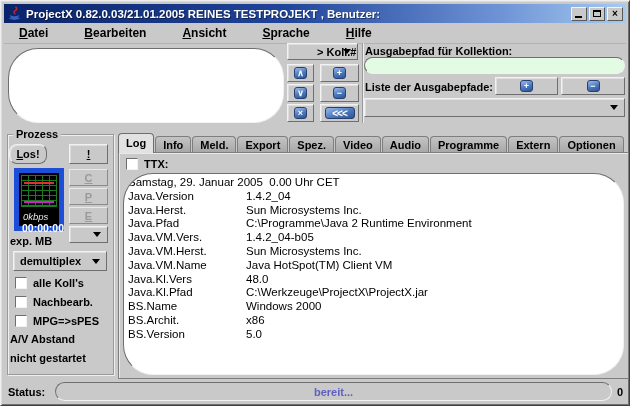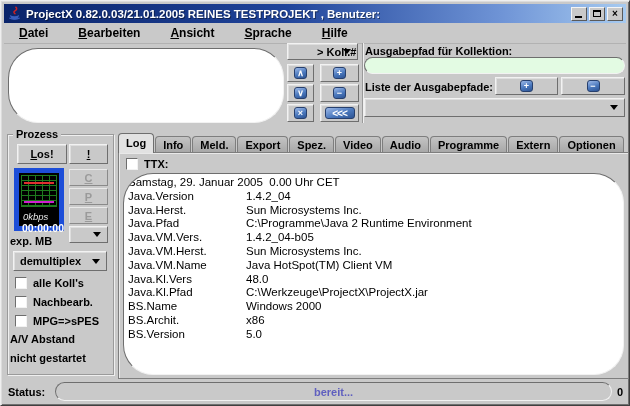--- a/index.html
+++ b/index.html
@@ -32,21 +32,21 @@
     border-right:1px solid #5a5a5a; border-bottom:1px solid #5a5a5a;
     display:flex; align-items:center; justify-content:center; position:relative;
   }
   .glyph-min{ position:absolute; left:3px; bottom:2px; width:7px; height:2px; background:#000; }
   .glyph-max{ width:8px; height:7px; border:1px solid #000; border-top:2px solid #000; }
   .glyph-close{ font-size:10px; font-weight:bold; line-height:10px; }
 
   
   .menubar{
     position:absolute; left:3px; top:22px; right:3px; height:21px;
-    display:flex; align-items:center; padding-left:6px; gap:12px;
+    display:flex; align-items:center; padding-left:6px; gap:18px;
     border-bottom:1px solid #b2b2b2;
   }
   .menu-item{ font-weight:bold; font-size:12px; padding:2px 9px 3px 9px; }
   .fl-underline{ display:inline-block; }
   .fl-underline::first-letter{ text-decoration:underline; }
 
   
   .raised{
     background:#c9c9c9;
     border-top:1px solid #f2f2f2; border-left:1px solid #f2f2f2;
@@ -223,21 +223,21 @@
     <span class="blue-ic">−</span>
   </div>
   <div class="abs raised combo" style="left:363px; top:97px; width:261px; height:19px;">
     <span class="combo-text"></span>
     <span class="arrow-down"></span>
   </div>
 
   <div class="abs groupbox"></div>
   <span class="group-title">Prozess</span>
 
-  <div class="abs raised btn" style="left:16px; top:143px; width:50px; height:20px;">
+  <div class="abs raised btn" style="left:8px; top:143px; width:38px; height:20px;border-radius:8px;">
     <span class="fl-underline">Los!</span>
   </div>
   <div class="abs raised btn" style="left:68px; top:143px; width:39px; height:20px;">
     <span style="text-decoration:underline;">!</span>
   </div>
 
   <div class="abs display-black">
     <div class="graph-grid">
       <div class="line-red"></div>
       <div class="line-magenta"></div>

